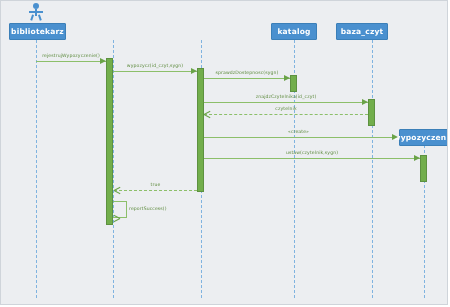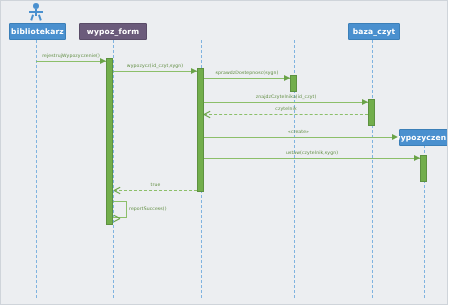--- a/index.html
+++ b/index.html
@@ -125,24 +125,24 @@
     <div class="head"></div>
       <div class="body"></div>
       <div class="arms"></div>
     <div class="legl"></div>
       <div class="legr"></div>
   </div>
 
   <div class="phead blue" style="left:8px;top:22px;width:57px;">
     <span>bibliotekarz</span>
   </div>
-  <div class="phead purple" style="left:78px;top:22px;width:68px;">
-    <span>wypoz_form</span>
+  <div class="phead blue" style="left:270px;top:22px;width:46px;">
+    <span>katalog</span>
   </div>
-  <div class="phead blue" style="left:347px;top:22px;width:52px;">
+  <div class="phead blue" style="left:335px;top:22px;width:52px;">
     <span>baza_czyt</span>
   </div>
   <div class="phead blue" style="left:398px;top:128px;width:50px;">
     <span>wypozyczenie</span>
   </div>
 
   <div class="activation" style="left:105px;top:57px;height:167px;"></div>
   <div class="activation" style="left:196px;top:67px;height:124px;"></div>
   <div class="activation" style="left:289px;top:74px;height:17px;"></div>
   <div class="activation" style="left:367px;top:98px;height:27px;"></div>

